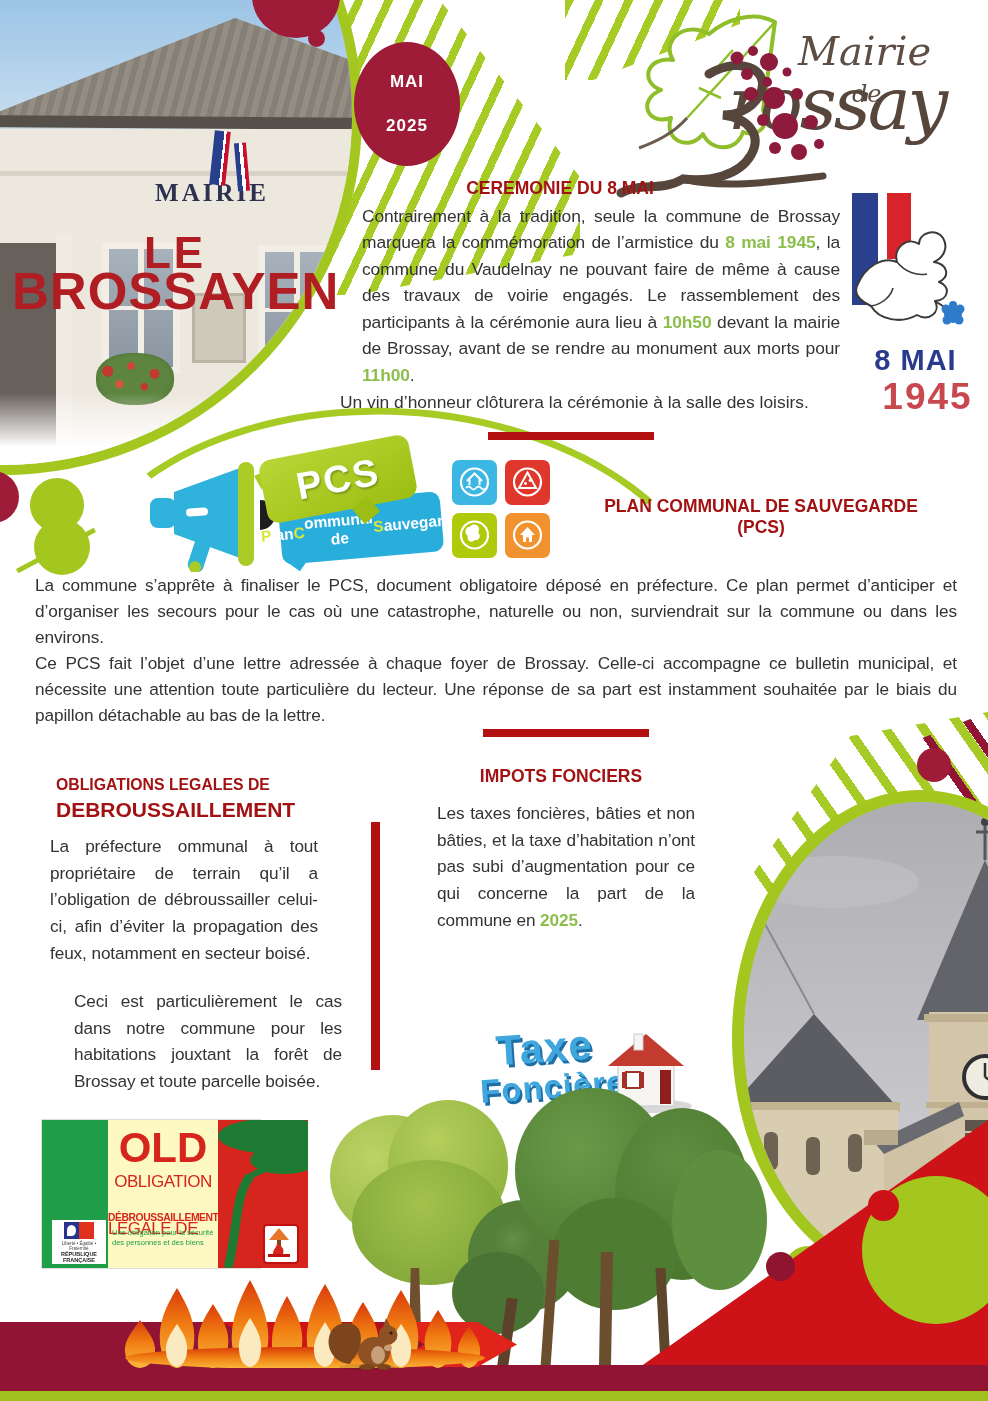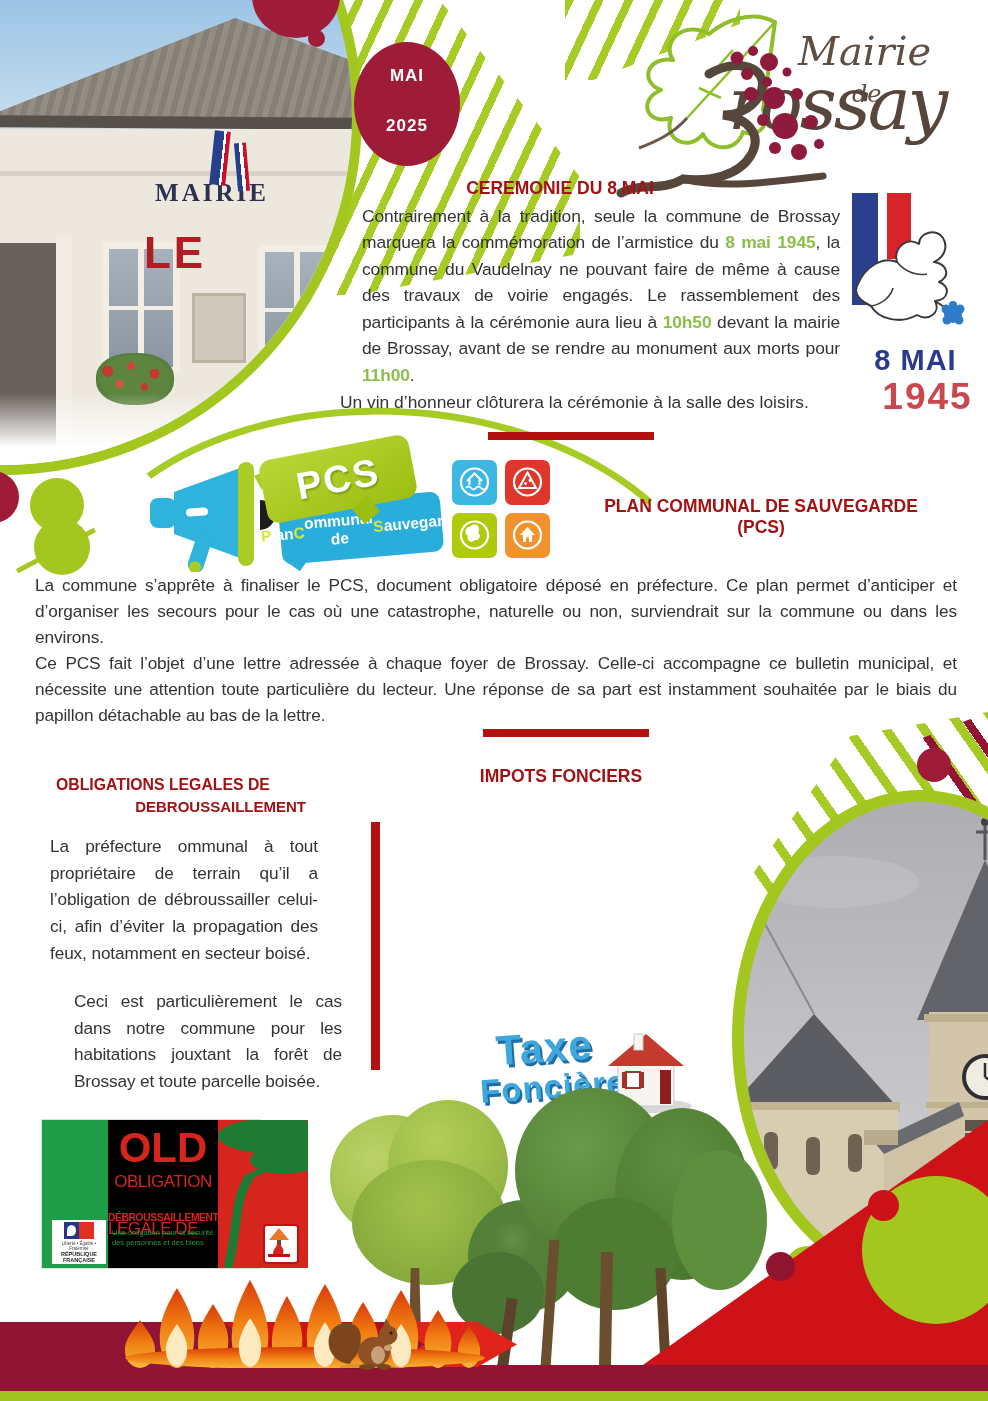--- a/index.html
+++ b/index.html
@@ -68,27 +68,29 @@
                            radial-gradient(circle at 50% 22%,#D04438 0 6%,transparent 7%),
                            radial-gradient(circle at 80% 38%,#C03A2F 0 7%,transparent 8%),
                            radial-gradient(circle at 35% 62%,#D9543F 0 6%,transparent 7%),
                            radial-gradient(circle at 68% 68%,#C03A2F 0 6%,transparent 7%),
                            radial-gradient(ellipse at 50% 50%,#5E8540 0 60%,#46672F 100%);"></div>
     <div class="a" style="left:0;top:628px;width:700px;height:72px;background:linear-gradient(180deg,rgba(255,255,255,0),#fff 75%);"></div>
   </div>
 
   <div class="a" style="left:60px;top:228px;width:230px;text-align:center;font-weight:bold;font-size:44px;
               color:#B01E24;letter-spacing:3px;z-index:5;">LE</div>
+  <div class="a" style="left:12px;top:262px;width:320px;text-align:center;font-weight:bold;font-size:51px;
+              color:#B01E24;letter-spacing:1px;z-index:5;">BROSSAYEN</div>
 
   <div class="a circ" style="left:252px;top:-46px;width:88px;height:84px;background:#9E1C38;z-index:3;"></div>
   <div class="a circ" style="left:308px;top:30px;width:17px;height:17px;background:#9E1C38;z-index:3;"></div>
 
   <div class="a circ" style="left:354px;top:42px;width:106px;height:124px;background:#9E1C38;z-index:4;color:#fff;
               font-weight:bold;font-size:17px;letter-spacing:1px;text-align:center;">
-    <div class="a" style="left:0;top:24px;width:100%;">MAI</div>
+    <div class="a" style="left:0;top:30px;width:100%;">MAI</div>
     <div class="a" style="left:0;top:74px;width:100%;">2025</div>
   </div>
 
   <div class="a" style="left:585px;top:0;width:403px;height:190px;z-index:3;">
     <svg class="a" style="left:18px;top:10px;" width="185" height="142" viewBox="0 0 185 142">
       <path d="M172,12 C150,0 122,10 106,24 C80,10 58,32 70,50 C44,46 36,72 58,80 C34,90 44,116 68,108 C60,130 86,142 100,124 C108,142 134,142 140,122 C156,128 168,114 160,100 L172,12 Z" fill="none" stroke="#8FBE2B" stroke-width="4" stroke-linejoin="round"></path>
       <path d="M172,12 L84,108 M130,40 L110,62 M96,78 L118,88" fill="none" stroke="#8FBE2B" stroke-width="2.5"></path>
       <path d="M84,108 C70,124 52,132 36,138" fill="none" stroke="#6B5A4E" stroke-width="3"></path>
     </svg>
     <svg class="a" style="left:28px;top:52px;" width="220" height="150" viewBox="0 0 220 150">
@@ -216,27 +218,28 @@
   </div>
 
   <div class="a red-h" style="left:585px;top:496px;width:352px;text-align:center;font-size:17.5px;z-index:5;">PLAN COMMUNAL DE SAUVEGARDE (PCS)</div>
 
   <div class="a jtext" style="left:35px;top:572px;width:922px;z-index:5;">La commune s’apprête à finaliser le PCS, document obligatoire déposé en préfecture. Ce plan permet d’anticiper et d’organiser les secours pour le cas où une catastrophe, naturelle ou non, surviendrait sur la commune ou dans les environs.</div>
   <div class="a jtext" style="left:35px;top:650px;width:922px;z-index:5;">Ce PCS fait l’objet d’une lettre adressée à chaque foyer de Brossay. Celle-ci accompagne ce bulletin municipal, et nécessite une attention toute particulière du lecteur. Une réponse de sa part est instamment souhaitée par le biais du papillon détachable au bas de la lettre.</div>
 
   <div class="a" style="left:483px;top:729px;width:166px;height:8px;background:#B31111;z-index:5;"></div>
 
   <div class="a red-h" style="left:56px;top:776px;width:250px;text-align:left;font-size:15.8px;z-index:5;">OBLIGATIONS LEGALES DE</div>
-  <div class="a red-h" style="left:56px;top:798px;width:250px;text-align:right;font-size:15px;z-index:5;">DEBROUSSAILLEMENT</div>
+  <div class="a red-h" style="left:56px;top:798px;width:250px;text-align:left;font-size:21px;z-index:5;">DEBROUSSAILLEMENT</div>
   <div class="a jtext" style="left:50px;top:833px;width:268px;line-height:1.55;z-index:5;">La préfecture ommunal à tout propriétaire de terrain qu’il a l’obligation de débroussailler celui-ci, afin d’éviter la propagation des feux, notamment en secteur boisé.</div>
   <div class="a jtext" style="left:50px;top:988px;width:268px;line-height:1.55;z-index:5;margin-left:24px;">Ceci est particulièrement le cas dans notre commune pour les habitations jouxtant la forêt de Brossay et toute parcelle boisée.</div>
 
   <div class="a" style="left:371px;top:822px;width:9px;height:248px;background:#B31111;z-index:5;"></div>
 
   <div class="a red-h" style="left:430px;top:766px;width:262px;text-align:center;font-size:17.5px;z-index:5;">IMPOTS FONCIERS</div>
+  <div class="a jtext" style="left:437px;top:800px;width:258px;line-height:1.55;z-index:5;"><span>Les taxes foncières, bâties et non bâties, et la taxe d’habitation n’ont pas subi d’augmentation pour ce qui concerne la part de la commune en </span><span class="hl-green">2025</span><span>.</span></div>
 
   <div class="a" style="left:478px;top:1024px;width:220px;height:96px;z-index:6;">
     <div class="a" style="left:18px;top:0;font-weight:bold;font-size:42px;color:#3FA7DE;transform:rotate(-4deg);
                 text-shadow:2px 3px 0 #1C6EA4;letter-spacing:1px;">Taxe</div>
     <div class="a" style="left:2px;top:44px;font-weight:bold;font-size:33px;color:#3FA7DE;transform:rotate(-4deg);
                 text-shadow:2px 3px 0 #1C6EA4;letter-spacing:1px;">Foncière</div>
     <svg class="a" style="left:118px;top:2px;" width="100" height="88" viewBox="0 0 100 88">
       <ellipse cx="50" cy="80" rx="46" ry="7" fill="#D8D8D8"></ellipse>
       <rect x="22" y="38" width="56" height="42" fill="#F6F5F2" stroke="#C9C9C9"></rect>
       <polygon points="12,40 50,8 88,40" fill="#C23B2E"></polygon>
@@ -361,21 +364,21 @@
     <ellipse cx="52" cy="34" rx="16" ry="15" fill="#8E5124"></ellipse>
     <ellipse cx="56" cy="37" rx="7" ry="9" fill="#C8A07A"></ellipse>
     <circle cx="66" cy="17" r="9.5" fill="#8E5124"></circle>
     <polygon points="61,9 64,0 69,9" fill="#8E5124"></polygon>
     <circle cx="69" cy="15" r="1.6" fill="#2b1a10"></circle>
     <ellipse cx="66" cy="30" rx="4" ry="3" fill="#C8A07A"></ellipse>
     <ellipse cx="45" cy="49" rx="8" ry="3" fill="#7C451E"></ellipse>
     <ellipse cx="62" cy="49" rx="7" ry="3" fill="#7C451E"></ellipse>
   </svg>
 
-  <div class="a" style="left:42px;top:1120px;width:218px;height:148px;box-shadow:0 0 0 1px #ddd;z-index:9;background:#000000;">
+  <div class="a" style="left:42px;top:1120px;width:218px;height:148px;box-shadow:0 0 0 1px #ddd;z-index:9;background:#fef9c3;">
     <div class="a" style="left:0;top:0;width:66px;height:148px;background:#1F9D49;"></div>
     <div class="a" style="left:176px;top:0;width:90px;height:148px;background:#D6251C;overflow:hidden;">
       <svg width="90" height="148" viewBox="0 0 90 148">
         <ellipse cx="58" cy="16" rx="58" ry="18" fill="#1F7A33"></ellipse>
         <ellipse cx="66" cy="40" rx="34" ry="14" fill="#1F7A33"></ellipse>
         <path d="M10,148 C20,110 16,78 32,56" fill="none" stroke="#1F7A33" stroke-width="9"></path>
         <path d="M30,58 C44,48 58,46 70,48" fill="none" stroke="#1F7A33" stroke-width="6"></path>
       </svg>
     </div>
     <div class="a" style="left:66px;top:4px;width:110px;text-align:center;font-weight:bold;font-size:42px;color:#D6251C;">OLD</div>

